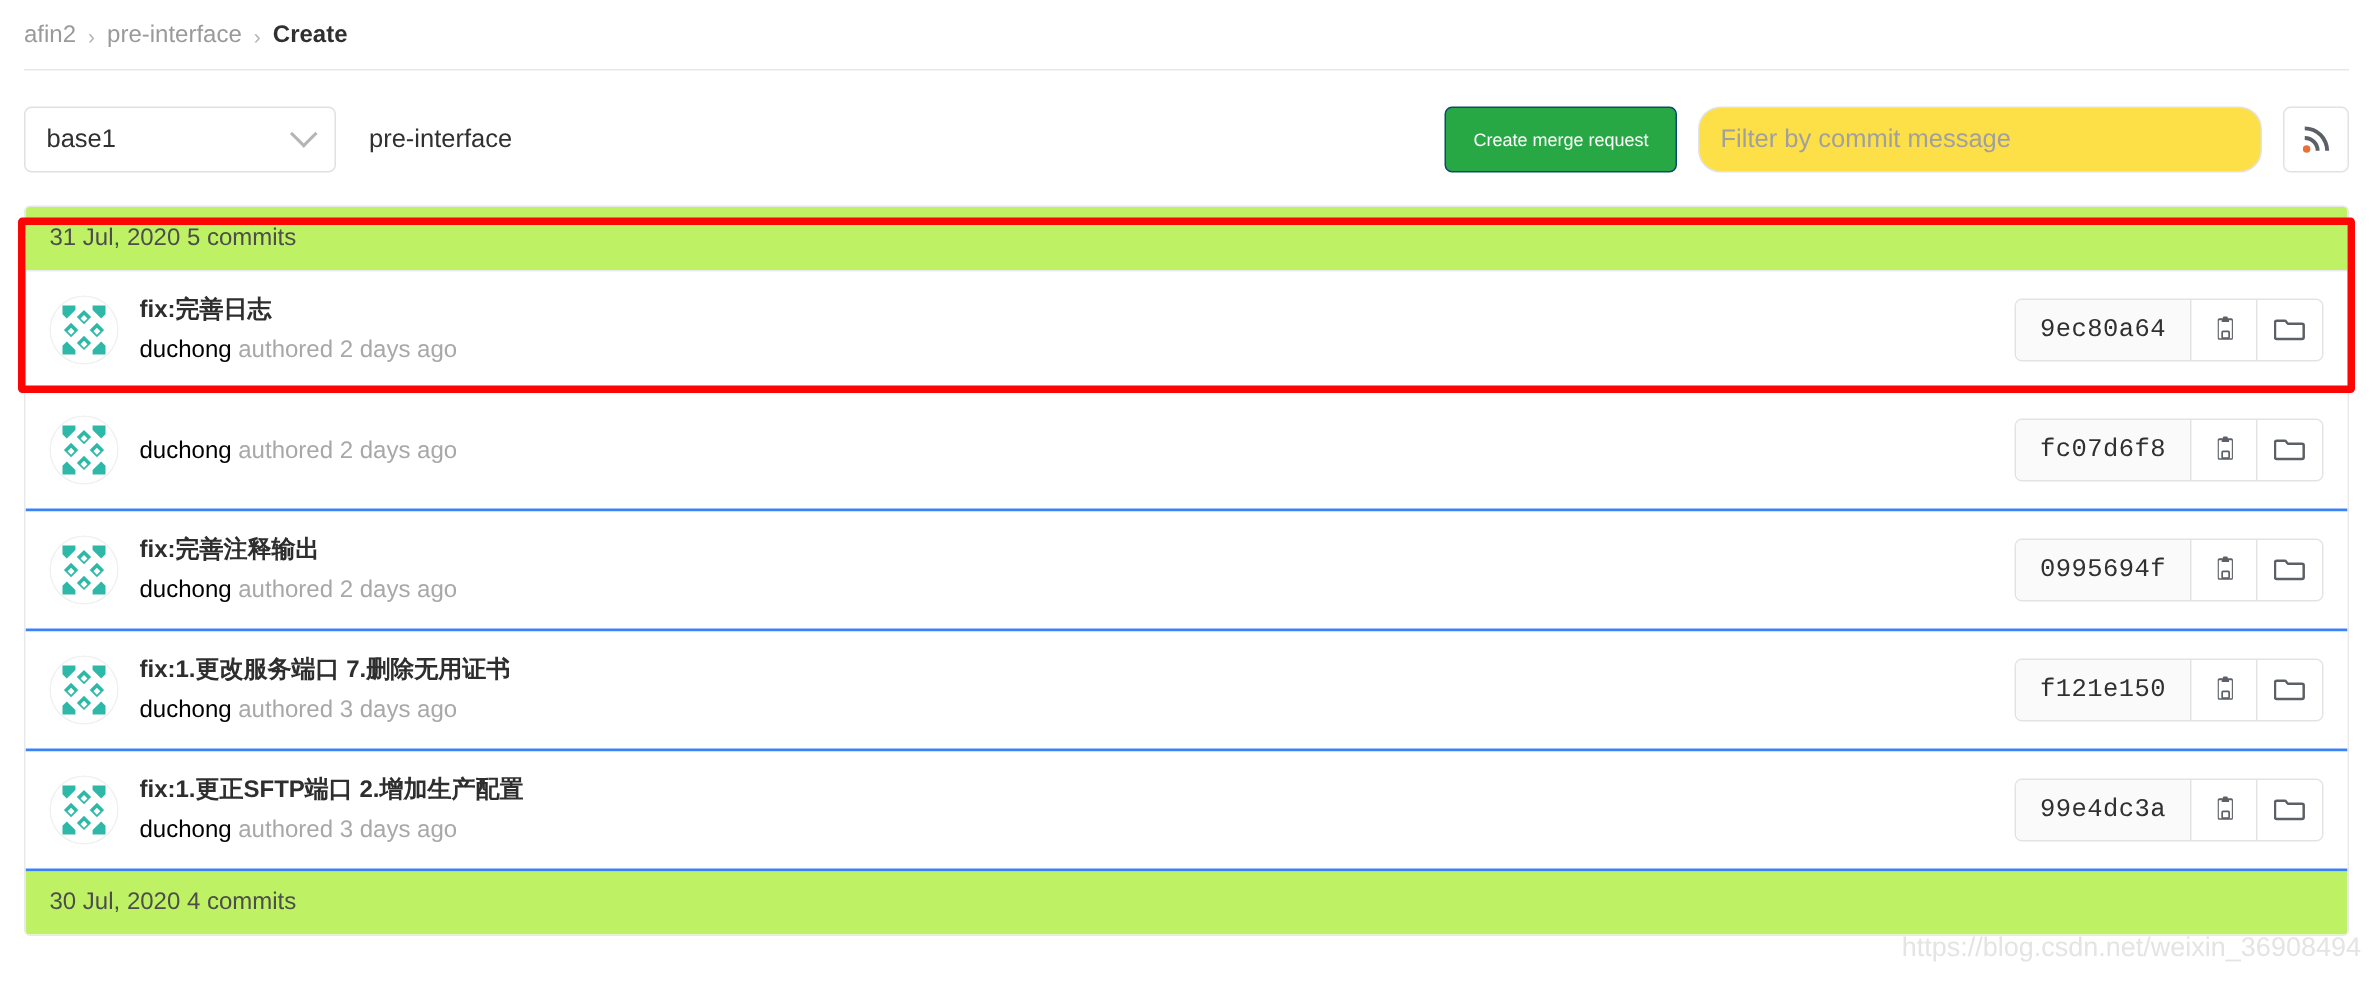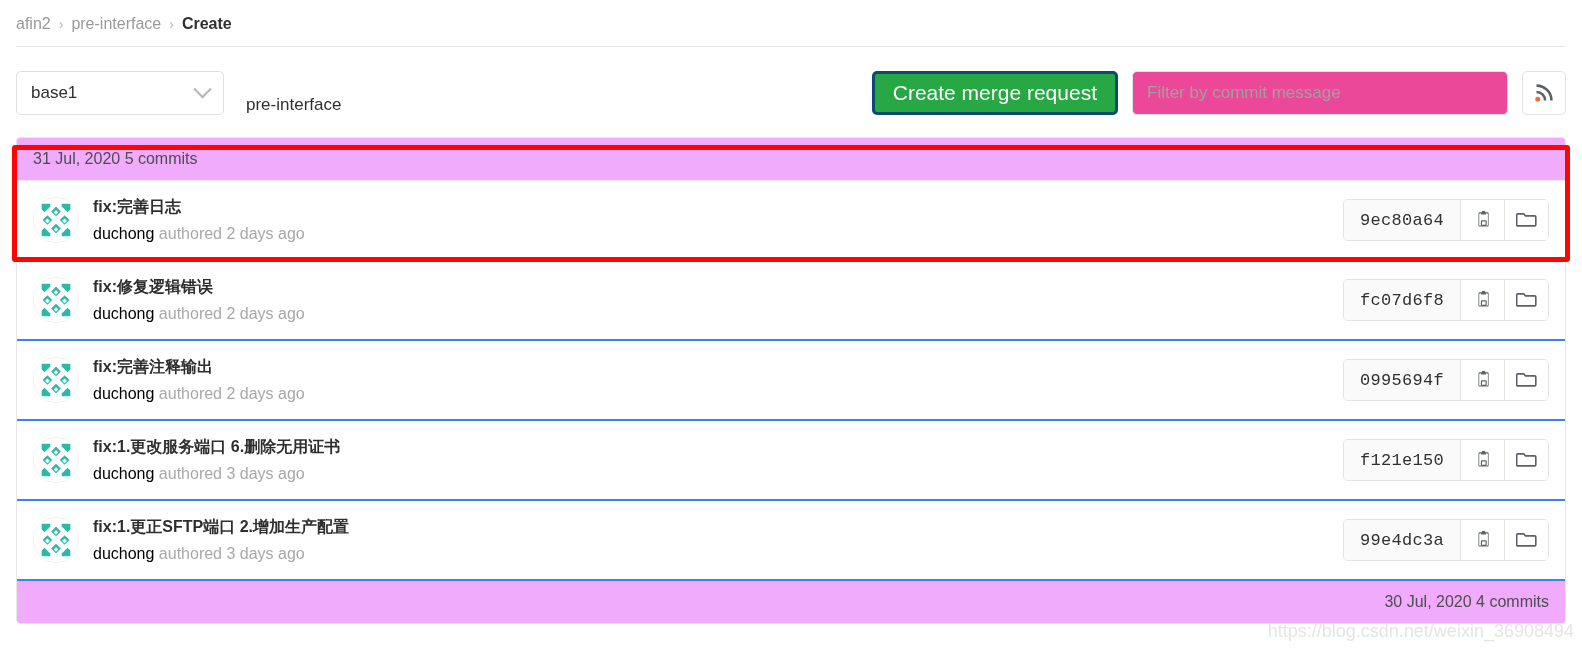--- a/index.html
+++ b/index.html
@@ -32,21 +32,21 @@
 
   .breadcrumb-rule {
     height: 1px;
     background: #e8e8e8;
     margin: 0 16px;
   }
 
   
   .toolbar {
     display: flex;
-    align-items: flex-end;
+    align-items: center;
     padding: 24px 16px 22px 16px;
   }
   .branch-select {
     width: 208px;
     height: 44px;
     border: 1px solid #e0e0e0;
     border-radius: 5px;
     background: #ffffff;
     display: flex;
     align-items: center;
@@ -65,39 +65,39 @@
     font-size: 17px;
     color: #303030;
     margin-left: 22px;
   }
   .toolbar-spacer { flex: 1 1 auto; }
 
   .btn-mr {
     height: 44px;
     background: #28a745;
     color: #ffffff;
-    border: 3px solid #0c4a6e;
+    border: 1px solid #0c4a6e;
     border-radius: 5px;
-    font-size: 21px;
+    font-size: 12px;
     font-family: "Liberation Sans", sans-serif;
     padding: 0 18px;
     cursor: pointer;
     white-space: nowrap;
   }
   .filter-input {
     width: 376px;
     height: 44px;
     margin-left: 14px;
     border: 1px solid #e2e2e2;
-    border-radius: 5px;
+    border-radius: 15px;
     padding: 0 14px;
     font-size: 17px;
     font-family: "Liberation Sans", sans-serif;
     color: #303030;
-    background: #ec4899;
+    background: #fde047;
     outline: none;
   }
   .filter-input::placeholder { color: #a0a0a0; }
   .btn-feed {
     width: 44px;
     height: 44px;
     margin-left: 14px;
     border: 1px solid #e2e2e2;
     border-radius: 5px;
     background: #ffffff;
@@ -108,27 +108,27 @@
   }
 
   
   .commits-wrap {
     margin: 0 16px;
     border: 1px solid #e8e8e8;
     border-radius: 4px;
     overflow: hidden;
   }
   .date-header {
-    background: #f0abfc;
+    background: #bef264;
     border-bottom: 1px solid #ececec;
     padding: 12px 16px;
     font-size: 16px;
     color: #4d4d4d;
   }
-  .date-header.last { border-bottom: none; text-align: right; }
+  .date-header.last { border-bottom: none; }
 
   .commit-row {
     display: flex;
     align-items: center;
     padding: 12px 16px;
     border-bottom: 2px solid #3b82f6;
     background: #ffffff;
     min-height: 80px;
   }
   .commit-row:last-child { border-bottom: 1px solid #ececec; }
@@ -314,21 +314,20 @@
           </g>
           <g fill="#ffffff">
             <path d="M23 12.5l2.4 2.4-2.4 2.4-2.4-2.4z"></path>
               <path d="M23 30.5l2.4 2.4-2.4 2.4-2.4-2.4z"></path>
             <path d="M14 21.5l2.4 2.4-2.4 2.4-2.4-2.4z"></path>
               <path d="M32 21.5l2.4 2.4-2.4 2.4-2.4-2.4z"></path>
           </g>
         </svg>
       </div>
       <div class="commit-main">
-        <div class="commit-title">fix:修复逻辑错误</div>
         <div class="commit-meta">
           <span class="commit-author">duchong</span>
           <span>authored 2 days ago</span>
         </div>
       </div>
       <div class="commit-actions">
         <div class="sha">fc07d6f8</div>
         <div class="act-btn">
           <svg width="17" height="19" viewBox="0 0 16 18">
             <path d="M5.2 1.1h2.2a1.6 1.6 0 0 1 3.2 0h2.2a1 1 0 0 1 1 1v11.6a1 1 0 0 1-1 1H5.2a1 1 0 0 1-1-1V2.1a1 1 0 0 1 1-1zm0 1.2a.3.3 0 0 0-.3.3v10.9a.3.3 0 0 0 .3.3h7.6a.3.3 0 0 0 .3-.3V2.6a.3.3 0 0 0-.3-.3h-1.5v1.1H6.7V2.3z" fill="#5c6066"></path>
@@ -404,21 +403,21 @@
           </g>
           <g fill="#ffffff">
             <path d="M23 12.5l2.4 2.4-2.4 2.4-2.4-2.4z"></path>
               <path d="M23 30.5l2.4 2.4-2.4 2.4-2.4-2.4z"></path>
             <path d="M14 21.5l2.4 2.4-2.4 2.4-2.4-2.4z"></path>
               <path d="M32 21.5l2.4 2.4-2.4 2.4-2.4-2.4z"></path>
           </g>
         </svg>
       </div>
       <div class="commit-main">
-        <div class="commit-title">fix:1.更改服务端口 6.删除无用证书</div>
+        <div class="commit-title">fix:1.更改服务端口 7.删除无用证书</div>
         <div class="commit-meta">
           <span class="commit-author">duchong</span>
           <span>authored 3 days ago</span>
         </div>
       </div>
       <div class="commit-actions">
         <div class="sha">f121e150</div>
         <div class="act-btn">
           <svg width="17" height="19" viewBox="0 0 16 18">
             <path d="M5.2 1.1h2.2a1.6 1.6 0 0 1 3.2 0h2.2a1 1 0 0 1 1 1v11.6a1 1 0 0 1-1 1H5.2a1 1 0 0 1-1-1V2.1a1 1 0 0 1 1-1zm0 1.2a.3.3 0 0 0-.3.3v10.9a.3.3 0 0 0 .3.3h7.6a.3.3 0 0 0 .3-.3V2.6a.3.3 0 0 0-.3-.3h-1.5v1.1H6.7V2.3z" fill="#5c6066"></path>

